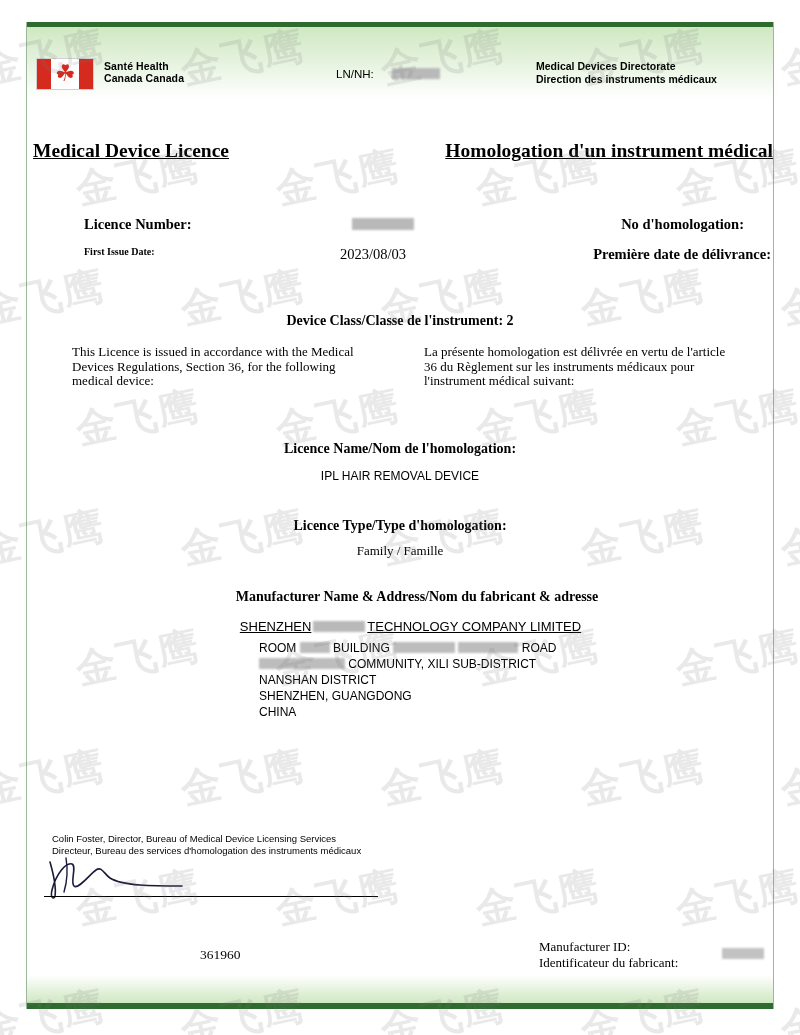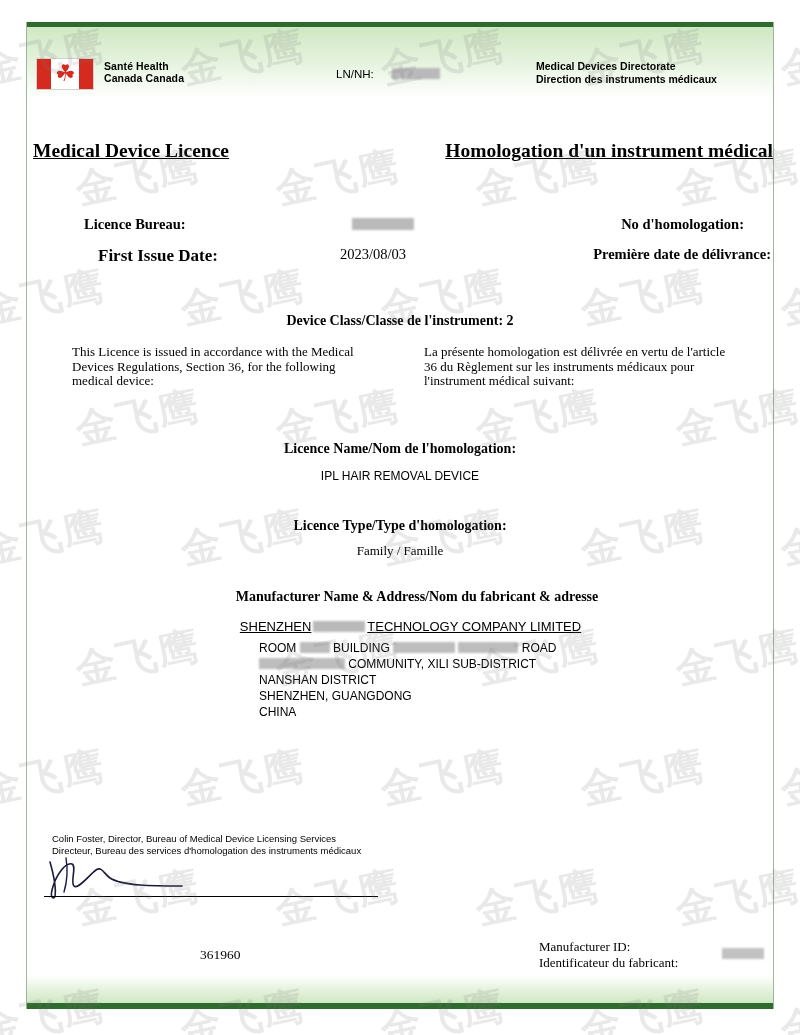--- a/index.html
+++ b/index.html
@@ -166,23 +166,23 @@
   }
   .lic-num-fr {
     position: absolute;
     right: 56px;
     top: 216px;
     font-size: 14.5px;
     font-weight: bold;
   }
   .first-issue-en {
     position: absolute;
-    left: 98px;
+    left: 84px;
     top: 246px;
-    font-size: 17px;
+    font-size: 10px;
     font-weight: bold;
   }
   .first-issue-val {
     position: absolute;
     left: 340px;
     top: 246px;
     font-size: 14.5px;
   }
   .first-issue-fr {
     position: absolute;
@@ -419,21 +419,21 @@
   <div class="ln-redact"></div>
 
   <div class="mdd-text">
     <div>Medical Devices Directorate</div>
     <div>Direction des instruments médicaux</div>
   </div>
 
   <div class="title-en">Medical Device Licence</div>
   <div class="title-fr">Homologation d'un instrument médical</div>
 
-  <div class="lic-num-en">Licence Bureau:</div>
+  <div class="lic-num-en">Licence Number:</div>
   <div class="lic-num-val"></div>
   <div class="lic-num-fr">No d'homologation:</div>
 
   <div class="first-issue-en">First Issue Date:</div>
   <div class="first-issue-val">2023/08/03</div>
   <div class="first-issue-fr">Première date de délivrance:</div>
 
   <div class="device-class">Device Class/Classe de l'instrument: 2</div>
 
   <div class="issue-en">This Licence is issued in accordance with the Medical Devices Regulations, Section 36, for the following medical device:</div>

